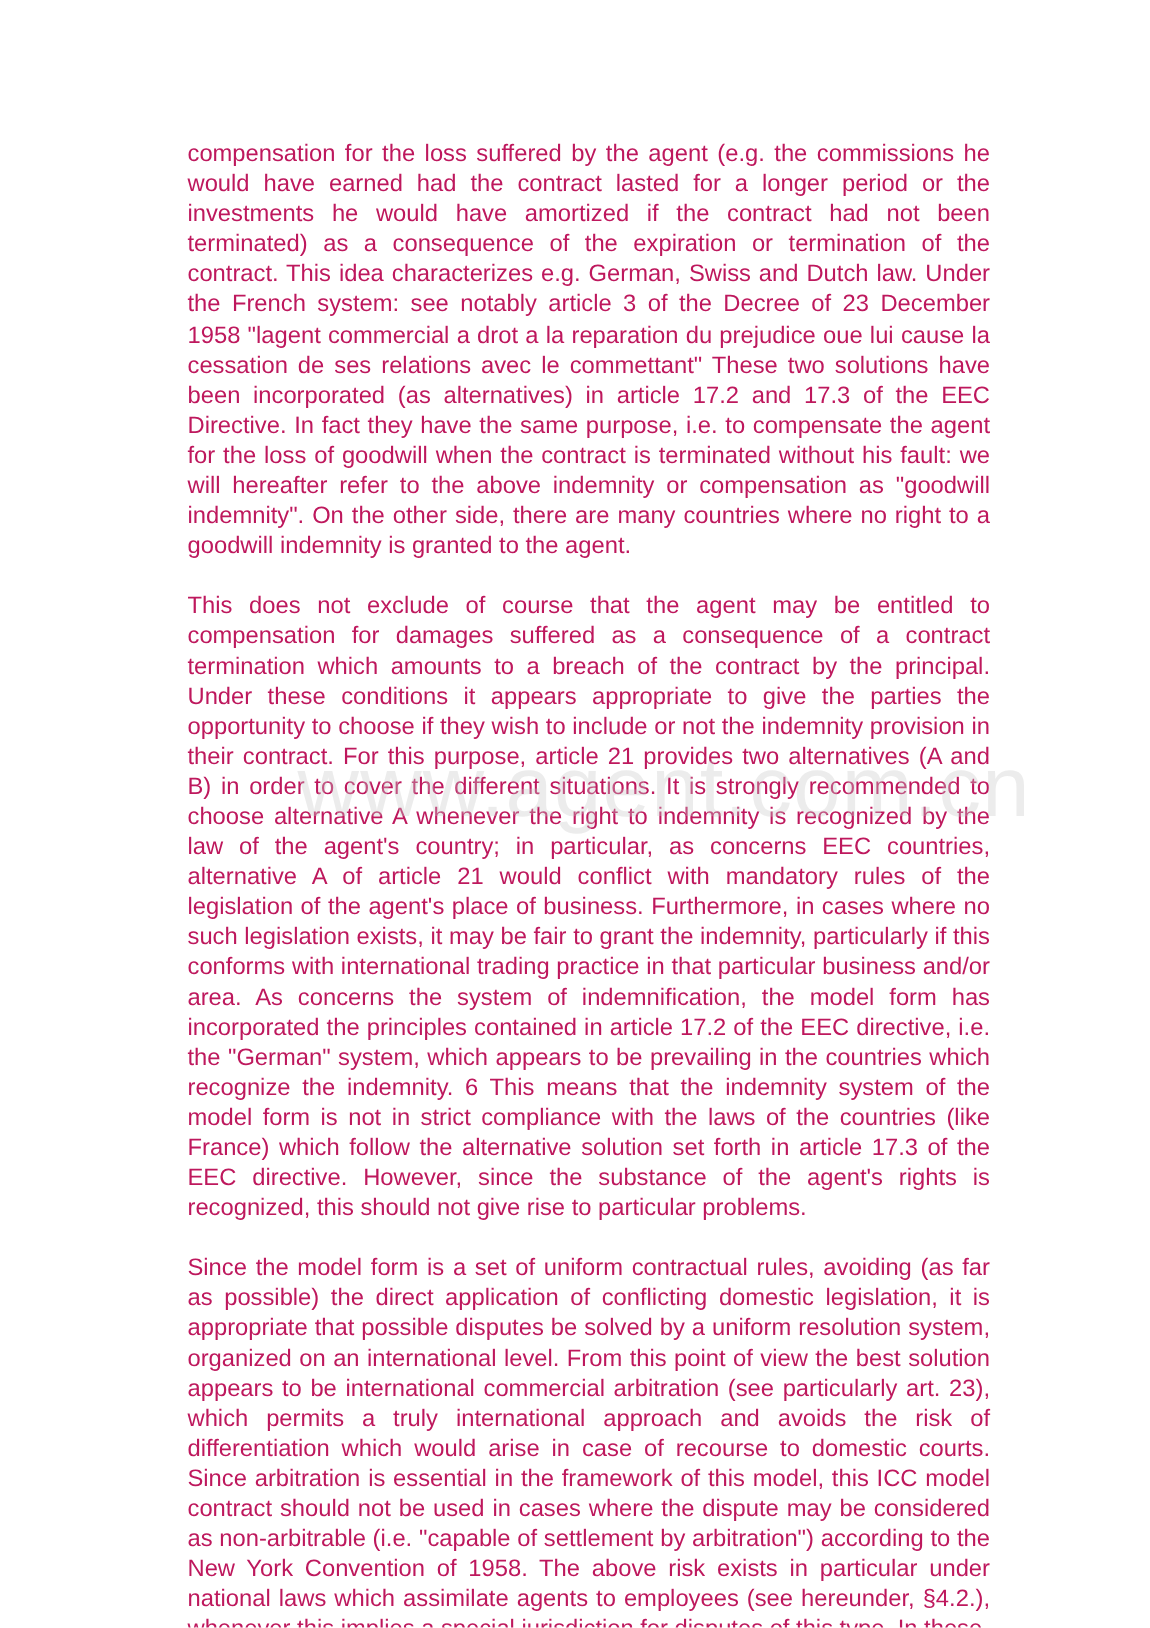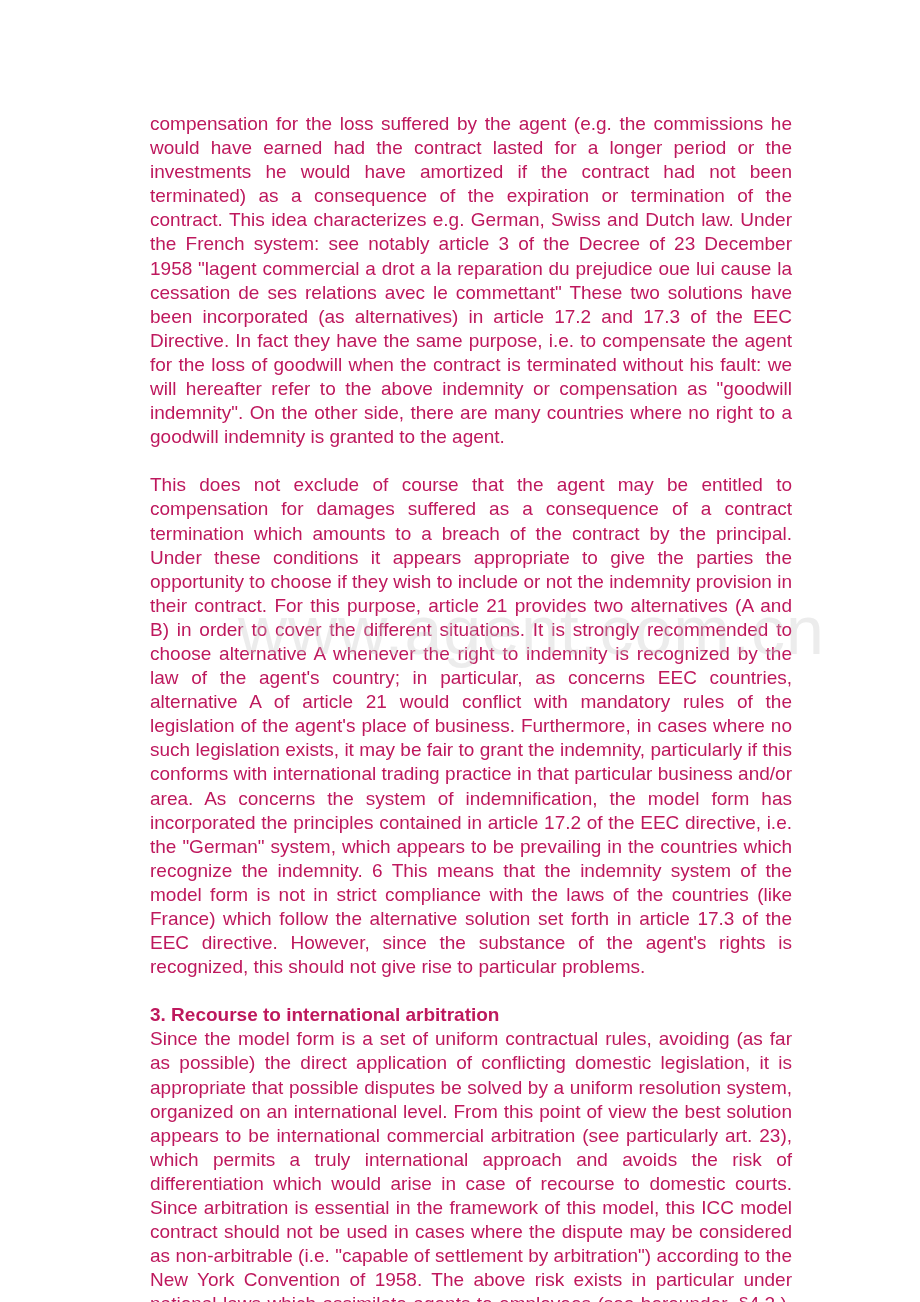--- a/index.html
+++ b/index.html
@@ -32,17 +32,16 @@
   }
 </style>
 </head>
 <body>
 
 <div class="page">
   <p class="para">compensation for the loss suffered by the agent (e.g. the commissions he would have earned had the contract lasted for a longer period or the investments he would have amortized if the contract had not been terminated) as a consequence of the expiration or termination of the contract. This idea characterizes e.g. German, Swiss and Dutch law. Under the French system: see notably article 3 of the Decree of 23 December 1958 "lagent commercial a drot a la reparation du prejudice oue lui cause la cessation de ses relations avec le commettant" These two solutions have been incorporated (as alternatives) in article 17.2 and 17.3 of the EEC Directive. In fact they have the same purpose, i.e. to compensate the agent for the loss of goodwill when the contract is terminated without his fault: we will hereafter refer to the above indemnity or compensation as "goodwill indemnity". On the other side, there are many countries where no right to a goodwill indemnity is granted to the agent.</p>
   <div class="para-gap"></div>
   <p class="para">This does not exclude of course that the agent may be entitled to compensation for damages suffered as a consequence of a contract termination which amounts to a breach of the contract by the principal. Under these conditions it appears appropriate to give the parties the opportunity to choose if they wish to include or not the indemnity provision in their contract. For this purpose, article 21 provides two alternatives (A and B) in order to cover the different situations. It is strongly recommended to choose alternative A whenever the right to indemnity is recognized by the law of the agent's country; in particular, as concerns EEC countries, alternative A of article 21 would conflict with mandatory rules of the legislation of the agent's place of business. Furthermore, in cases where no such legislation exists, it may be fair to grant the indemnity, particularly if this conforms with international trading practice in that particular business and/or area. As concerns the system of indemnification, the model form has incorporated the principles contained in article 17.2 of the EEC directive, i.e. the "German" system, which appears to be prevailing in the countries which recognize the indemnity. 6 This means that the indemnity system of the model form is not in strict compliance with the laws of the countries (like France) which follow the alternative solution set forth in article 17.3 of the EEC directive. However, since the substance of the agent's rights is recognized, this should not give rise to particular problems.</p>
   <div class="para-gap"></div>
-  <p class="heading">3. Recourse to international arbitration</p>
   <p class="para">Since the model form is a set of uniform contractual rules, avoiding (as far as possible) the direct application of conflicting domestic legislation, it is appropriate that possible disputes be solved by a uniform resolution system, organized on an international level. From this point of view the best solution appears to be international commercial arbitration (see particularly art. 23), which permits a truly international approach and avoids the risk of differentiation which would arise in case of recourse to domestic courts. Since arbitration is essential in the framework of this model, this ICC model contract should not be used in cases where the dispute may be considered as non-arbitrable (i.e. "capable of settlement by arbitration") according to the New York Convention of 1958. The above risk exists in particular under national laws which assimilate agents to employees (see hereunder, §4.2.), whenever this implies a special jurisdiction for disputes of this type. In these</p>
 </div>
 
 <div class="watermark">www.agent.com.cn</div>
 
 </body></html>

